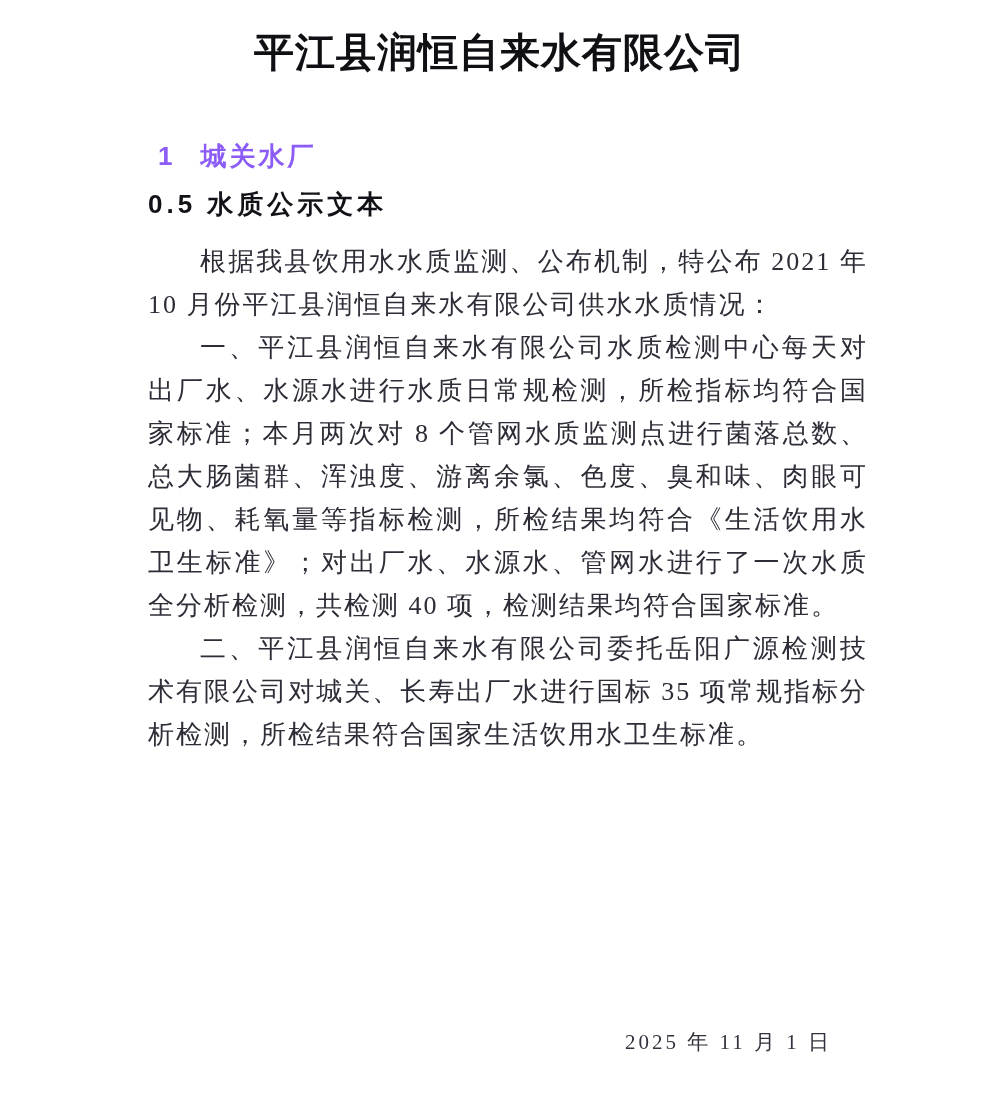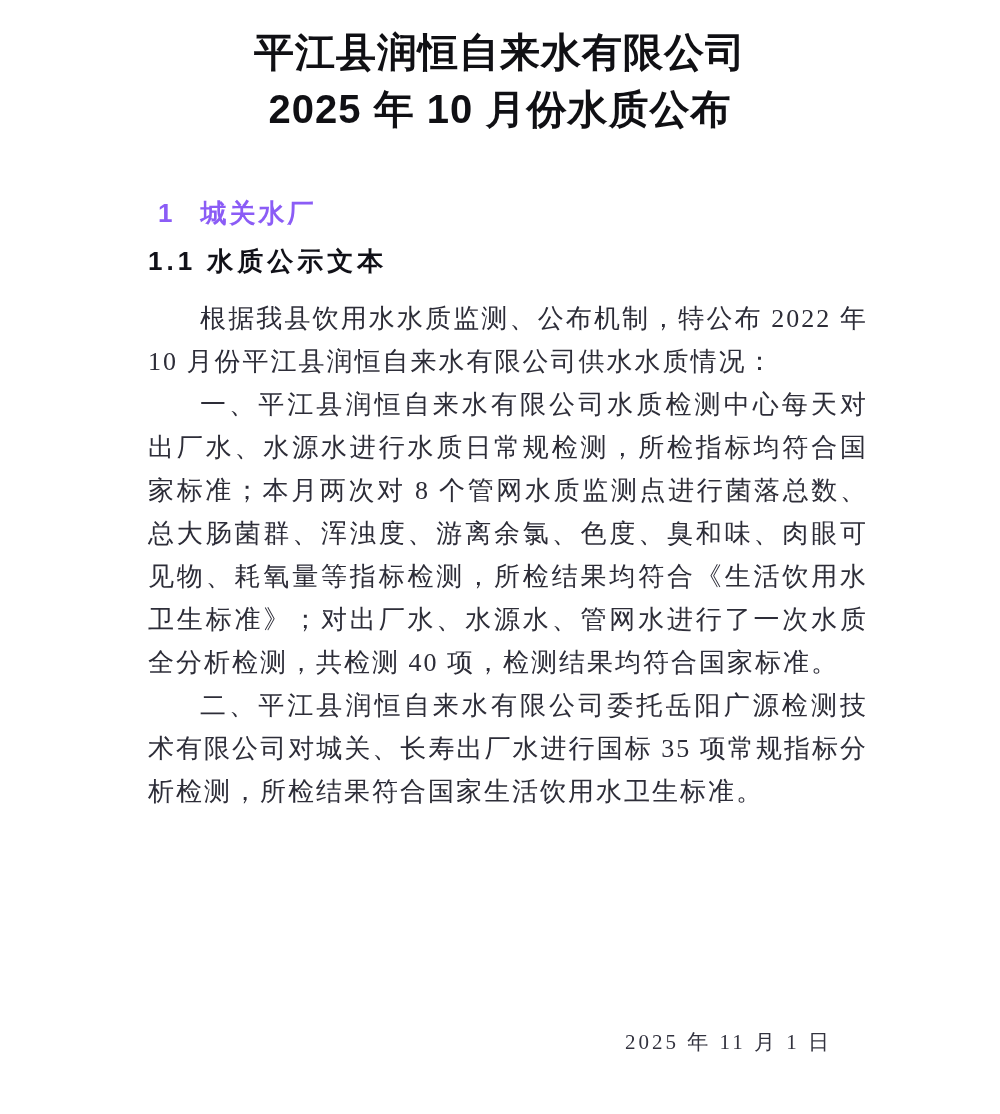--- a/index.html
+++ b/index.html
@@ -76,33 +76,32 @@
     white-space: nowrap;
   }
 </style>
 </head>
 <body>
 
 <div class="page">
 
   <div class="titles">
     <div>平江县润恒自来水有限公司</div>
-    <div>2025 年 10 月份水质公布</div>
   </div>
 
   <div class="content">
 
     <div class="sec-heading">
       <span class="sec-num">1</span><span>城关水厂</span>
     </div>
 
-    <div class="sub-heading">1.1 水质公示文本</div>
+    <div class="sub-heading">0.5 水质公示文本</div>
 
     <div class="body-text">
-      <p>根据我县饮用水水质监测、公布机制，特公布 2022 年 10 月份平江县润恒自来水有限公司供水水质情况：</p>
+      <p>根据我县饮用水水质监测、公布机制，特公布 2021 年 10 月份平江县润恒自来水有限公司供水水质情况：</p>
       <p>一、平江县润恒自来水有限公司水质检测中心每天对出厂水、水源水进行水质日常规检测，所检指标均符合国家标准；本月两次对 8 个管网水质监测点进行菌落总数、总大肠菌群、浑浊度、游离余氯、色度、臭和味、肉眼可见物、耗氧量等指标检测，所检结果均符合《生活饮用水卫生标准》；对出厂水、水源水、管网水进行了一次水质全分析检测，共检测 40 项，检测结果均符合国家标准。</p>
       <p>二、平江县润恒自来水有限公司委托岳阳广源检测技术有限公司对城关、长寿出厂水进行国标 35 项常规指标分析检测，所检结果符合国家生活饮用水卫生标准。</p>
     </div>
 
   </div>
 
   <div class="publish-date">2025 年 11 月 1 日</div>
 
 </div>
 

